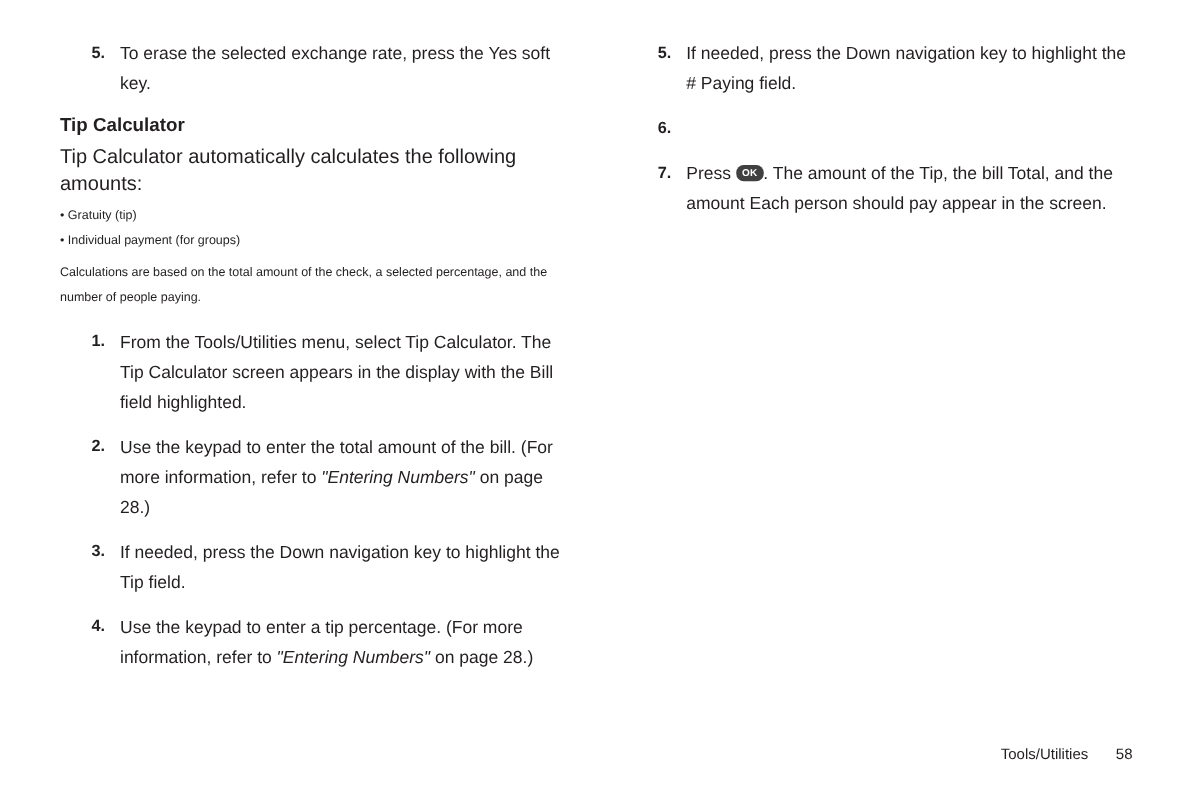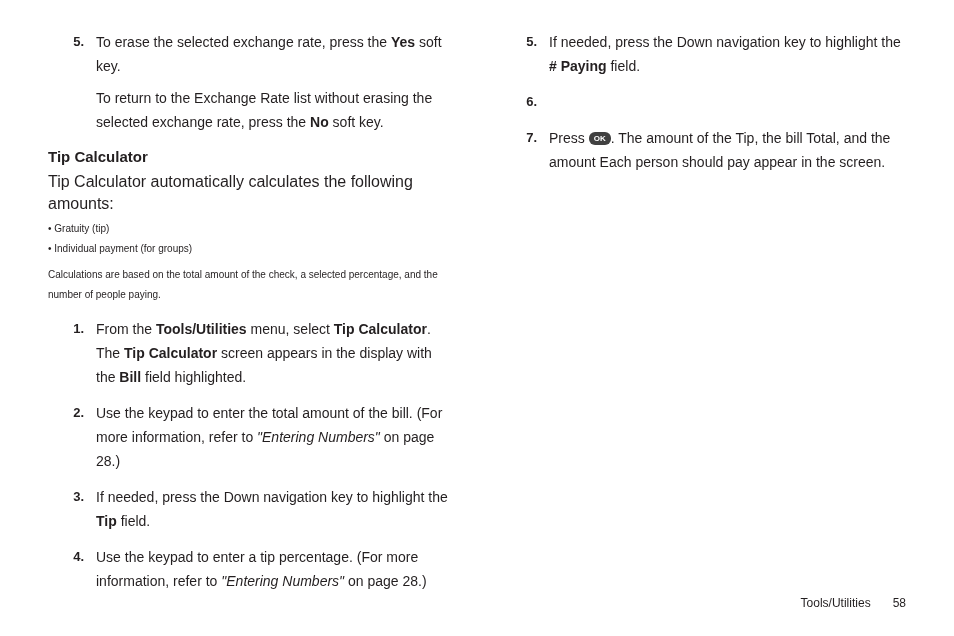--- a/index.html
+++ b/index.html
@@ -46,21 +46,21 @@
   }
   .body {
     flex: 1;
     font-size: 14px;
     line-height: 24px;
   }
   .body p {
     margin: 0 0 8px 0;
   }
   .body p:last-child { margin-bottom: 0; }
-  b { font-weight: 700; }
+  b { font-weight: 400; }
   .heading {
     font-weight: 900;
     font-size: 15px;
     margin: 14px 0 6px 0;
     font-family: Arial, Helvetica, sans-serif;
   }
   .intro {
     font-size: 16px;
     line-height: 22px;
     margin: 0 0 4px 0;
@@ -110,21 +110,20 @@
 
 <div class="page">
   <div class="columns">
 
     <div class="col">
       <ol class="numlist" id="left-top-list">
           <li>
             <div class="num">5.</div>
             <div class="body">
               <p>To erase the selected exchange rate, press the <b>Yes</b> soft key.</p>
-              <p>To return to the Exchange Rate list without erasing the selected exchange rate, press the <b>No</b> soft key.</p>
             </div>
           </li>
         </ol>
 
       <div class="heading">Tip Calculator</div>
       <p class="intro">Tip Calculator automatically calculates the following amounts:</p>
       <ul class="bullets" id="bullets">
           <li>Gratuity (tip)</li>
           <li>Individual payment (for groups)</li>
         </ul>

